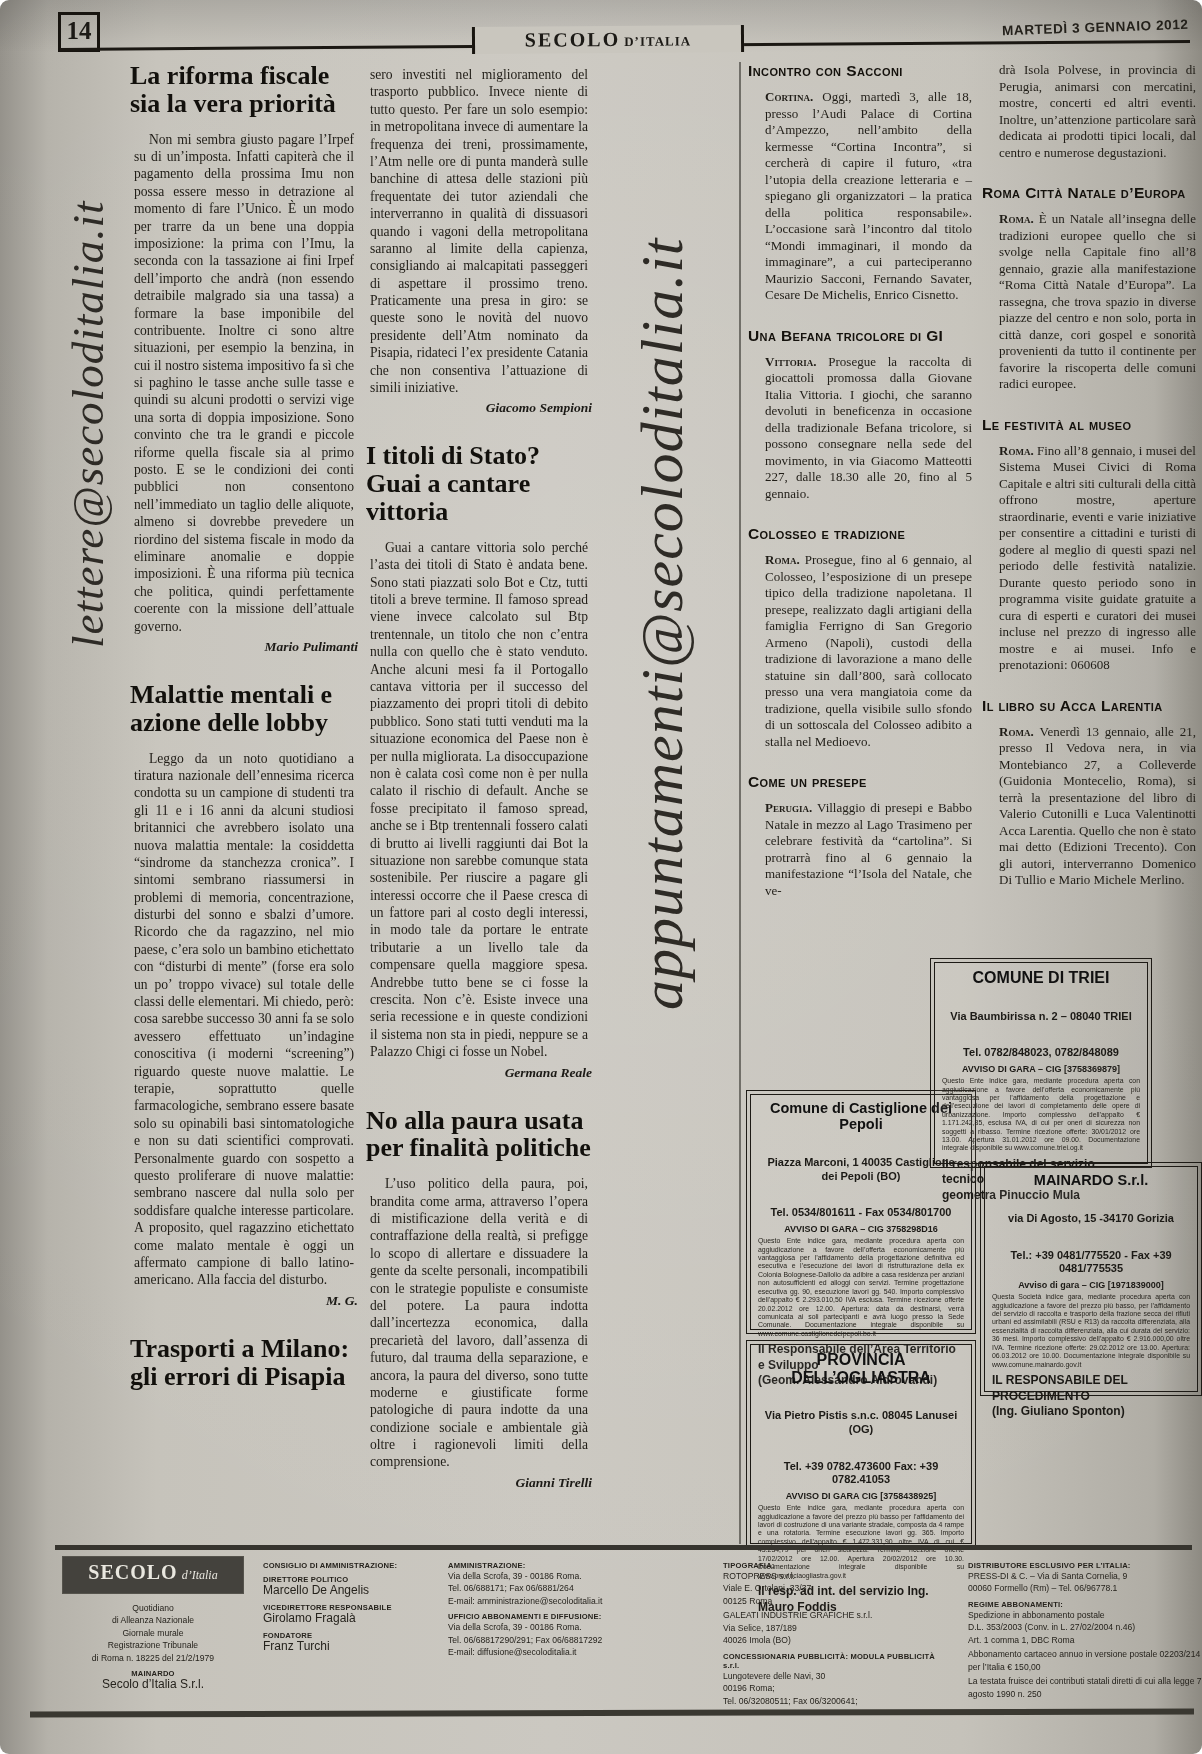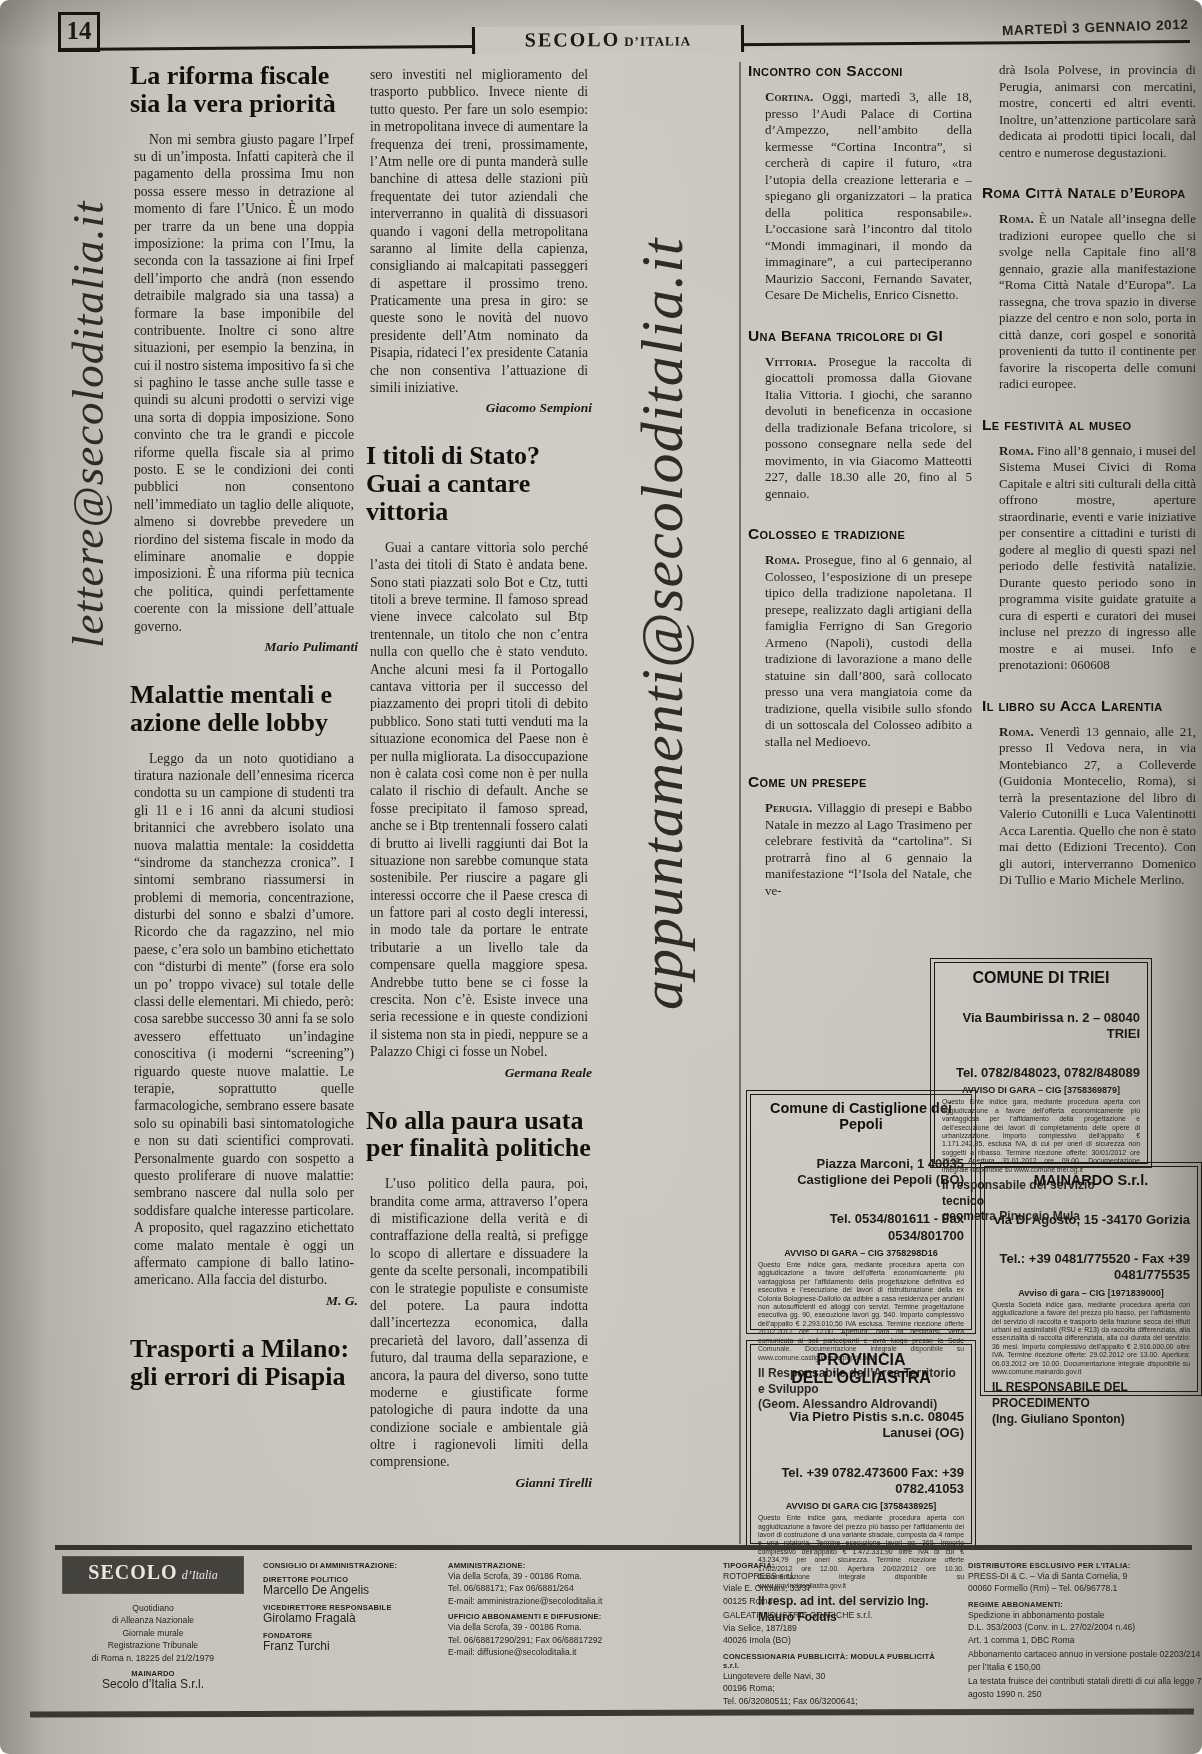--- a/index.html
+++ b/index.html
@@ -46,21 +46,21 @@
   .e-city{font-weight:bold;font-variant:small-caps;}
   
   .ad{position:absolute;border:1px solid #1d1a15;outline:1px solid #1d1a15;outline-offset:3px;
     padding:6px 7px;background:rgba(255,255,255,0.06);font-family:"Liberation Sans",sans-serif;}
   #ad-castiglione{left:750px;top:1094px;width:206px;height:222px;}
   #ad-ogliastra{left:750px;top:1344px;width:206px;height:186px;}
   #ad-triei{left:934px;top:962px;width:198px;height:188px;}
   #ad-mainardo{left:984px;top:1166px;width:198px;height:212px;}
   .ad-title{font-weight:bold;text-align:center;font-size:14.5px;line-height:1.1;margin-bottom:3px;color:#111;}
   #ad-ogliastra .ad-title,#ad-triei .ad-title{font-size:16px;}
-  .ad-addr{font-size:13px;font-weight:bold;text-align:right;line-height:1.25;color:#1c1a16;margin-top:23px;}
+  .ad-addr{font-size:11px;font-weight:bold;text-align:center;line-height:1.25;color:#1c1a16;margin-top:23px;}
   .ad-notice{font-size:9px;font-weight:bold;text-align:center;margin:4px 0 3px 0;}
   .ad-body{font-size:6.9px;line-height:1.22;text-align:justify;margin:0 0 4px 0;color:#26231d;}
   .ad-sig{font-size:12px;font-weight:bold;line-height:1.3;}
   
   .footrule-top{position:absolute;left:55px;right:10px;top:1545px;height:5px;background:#36342e;}
   #footer{position:absolute;left:58px;top:1556px;width:1134px;height:150px;display:flex;gap:15px;
     font-family:"Liberation Sans",sans-serif;color:#26231d;}
   .fcol{flex:0 0 auto;}
   #fcol1{width:190px;text-align:center;}
   #fcol2{width:170px;}

